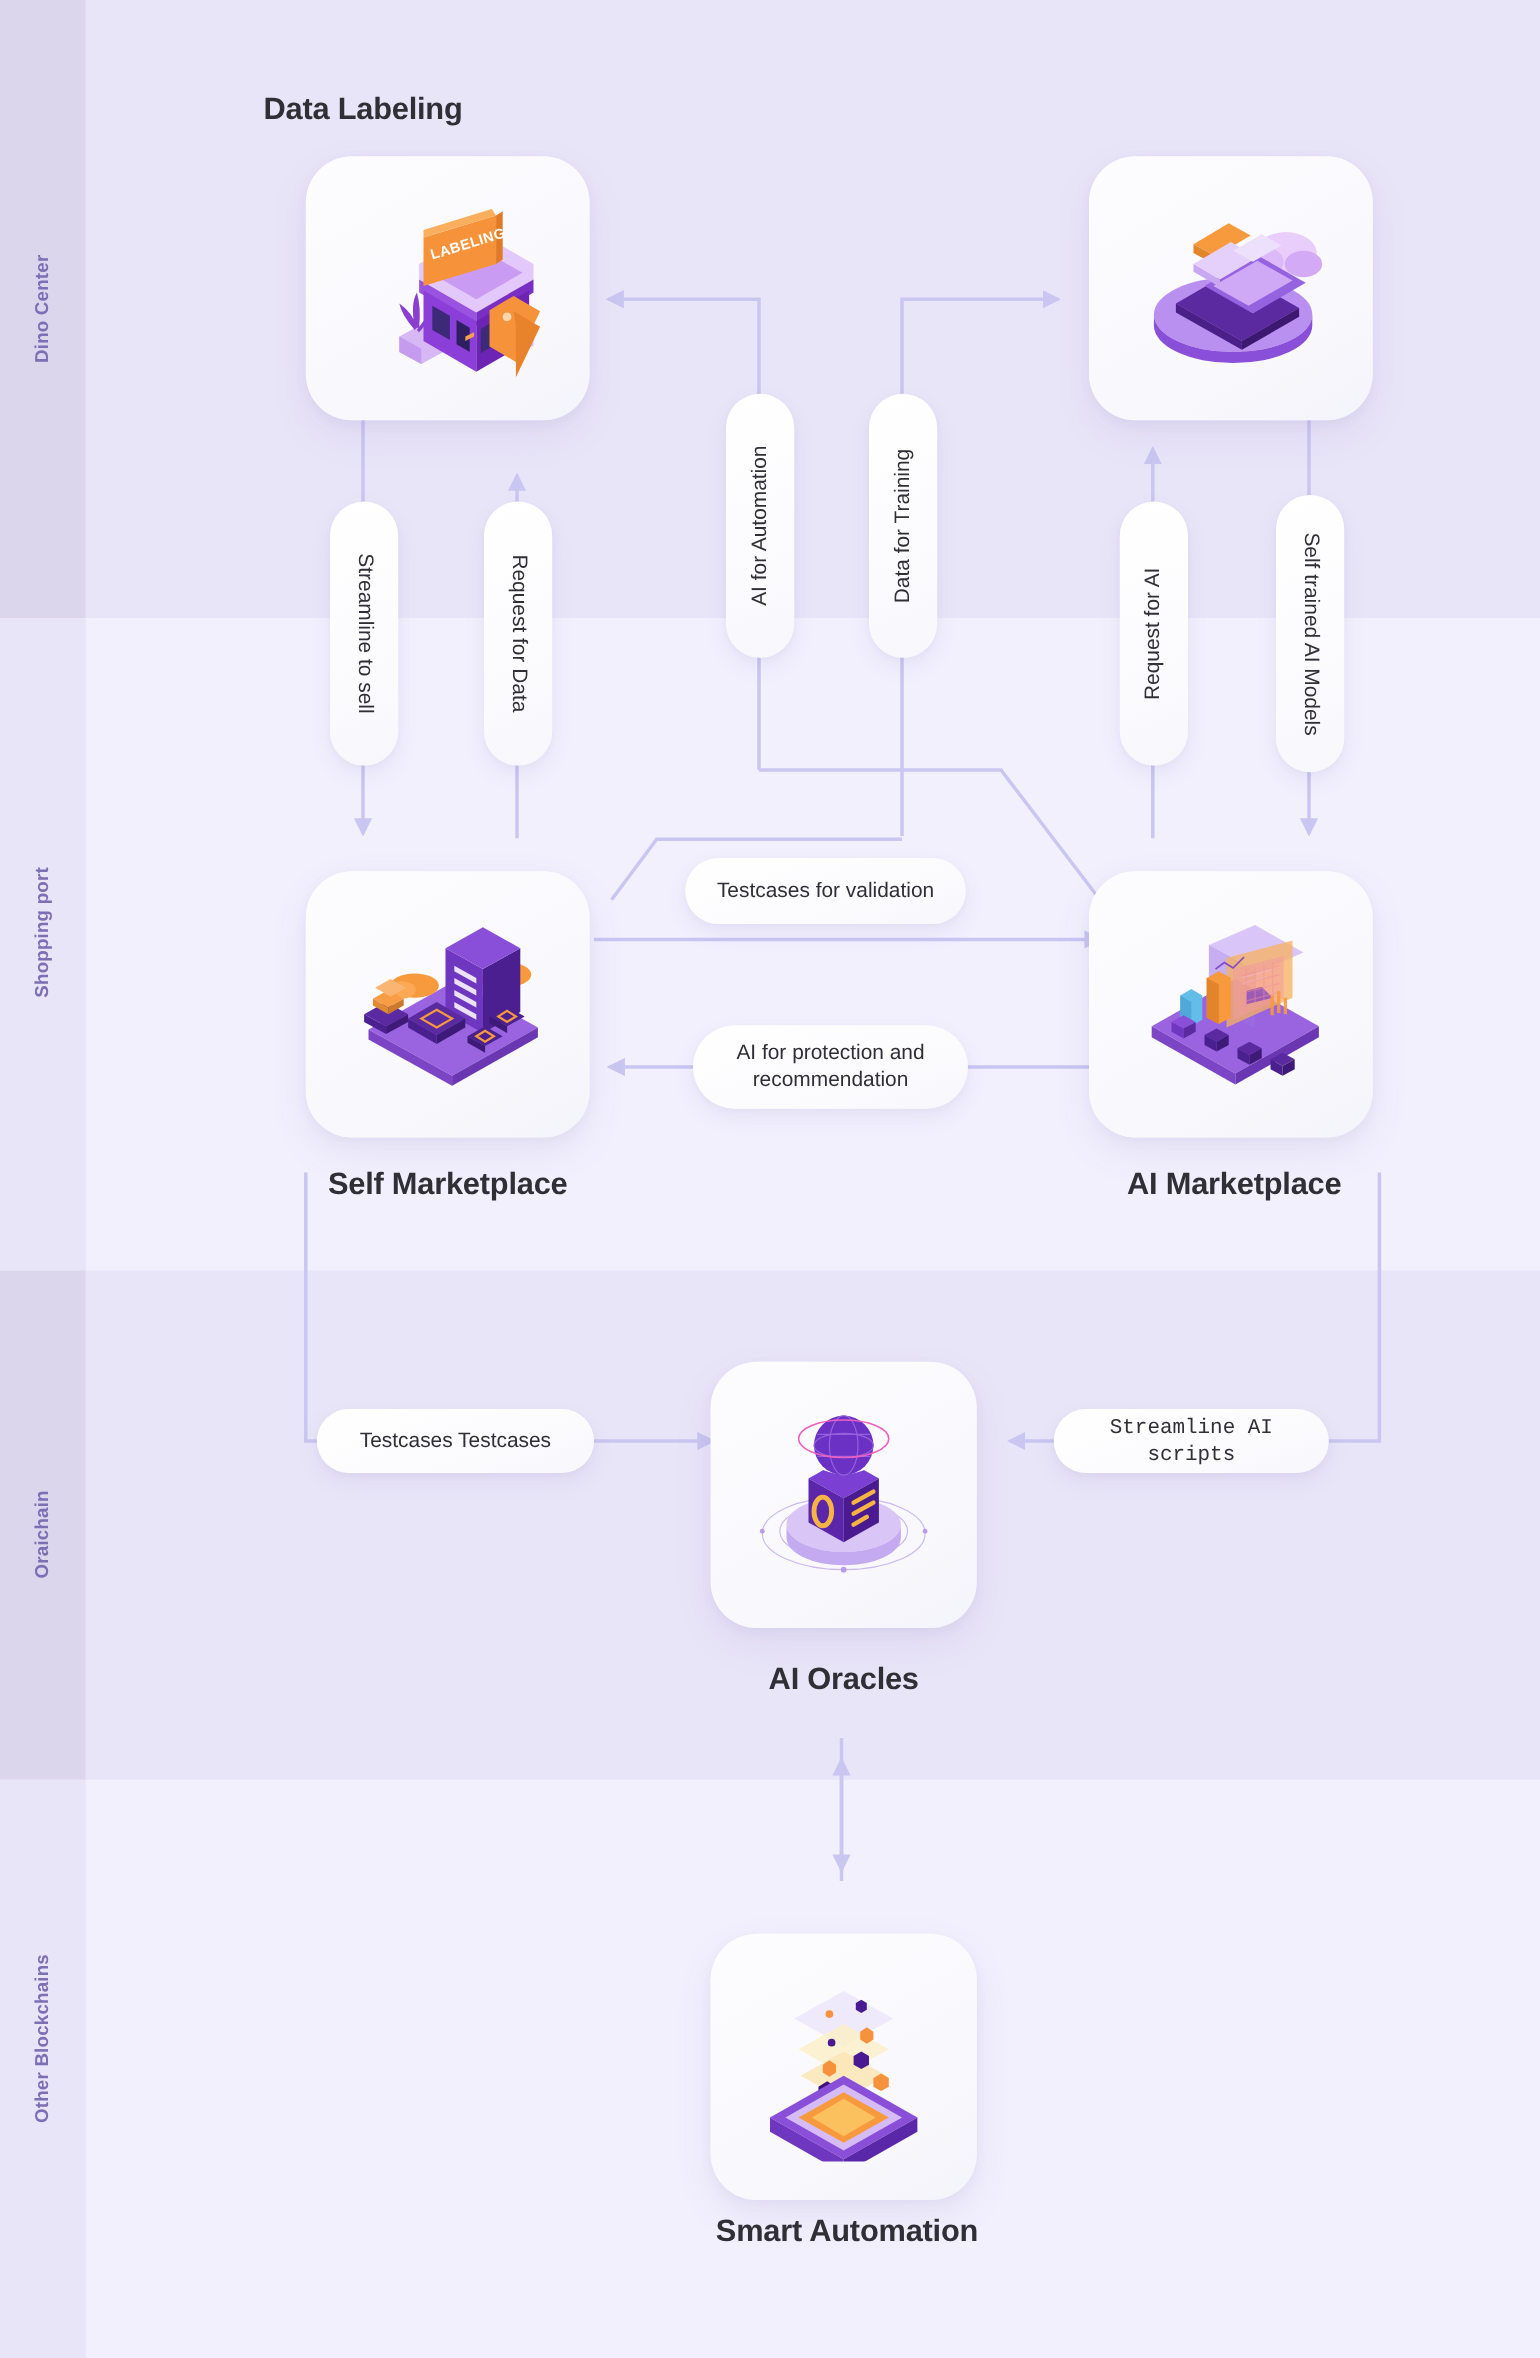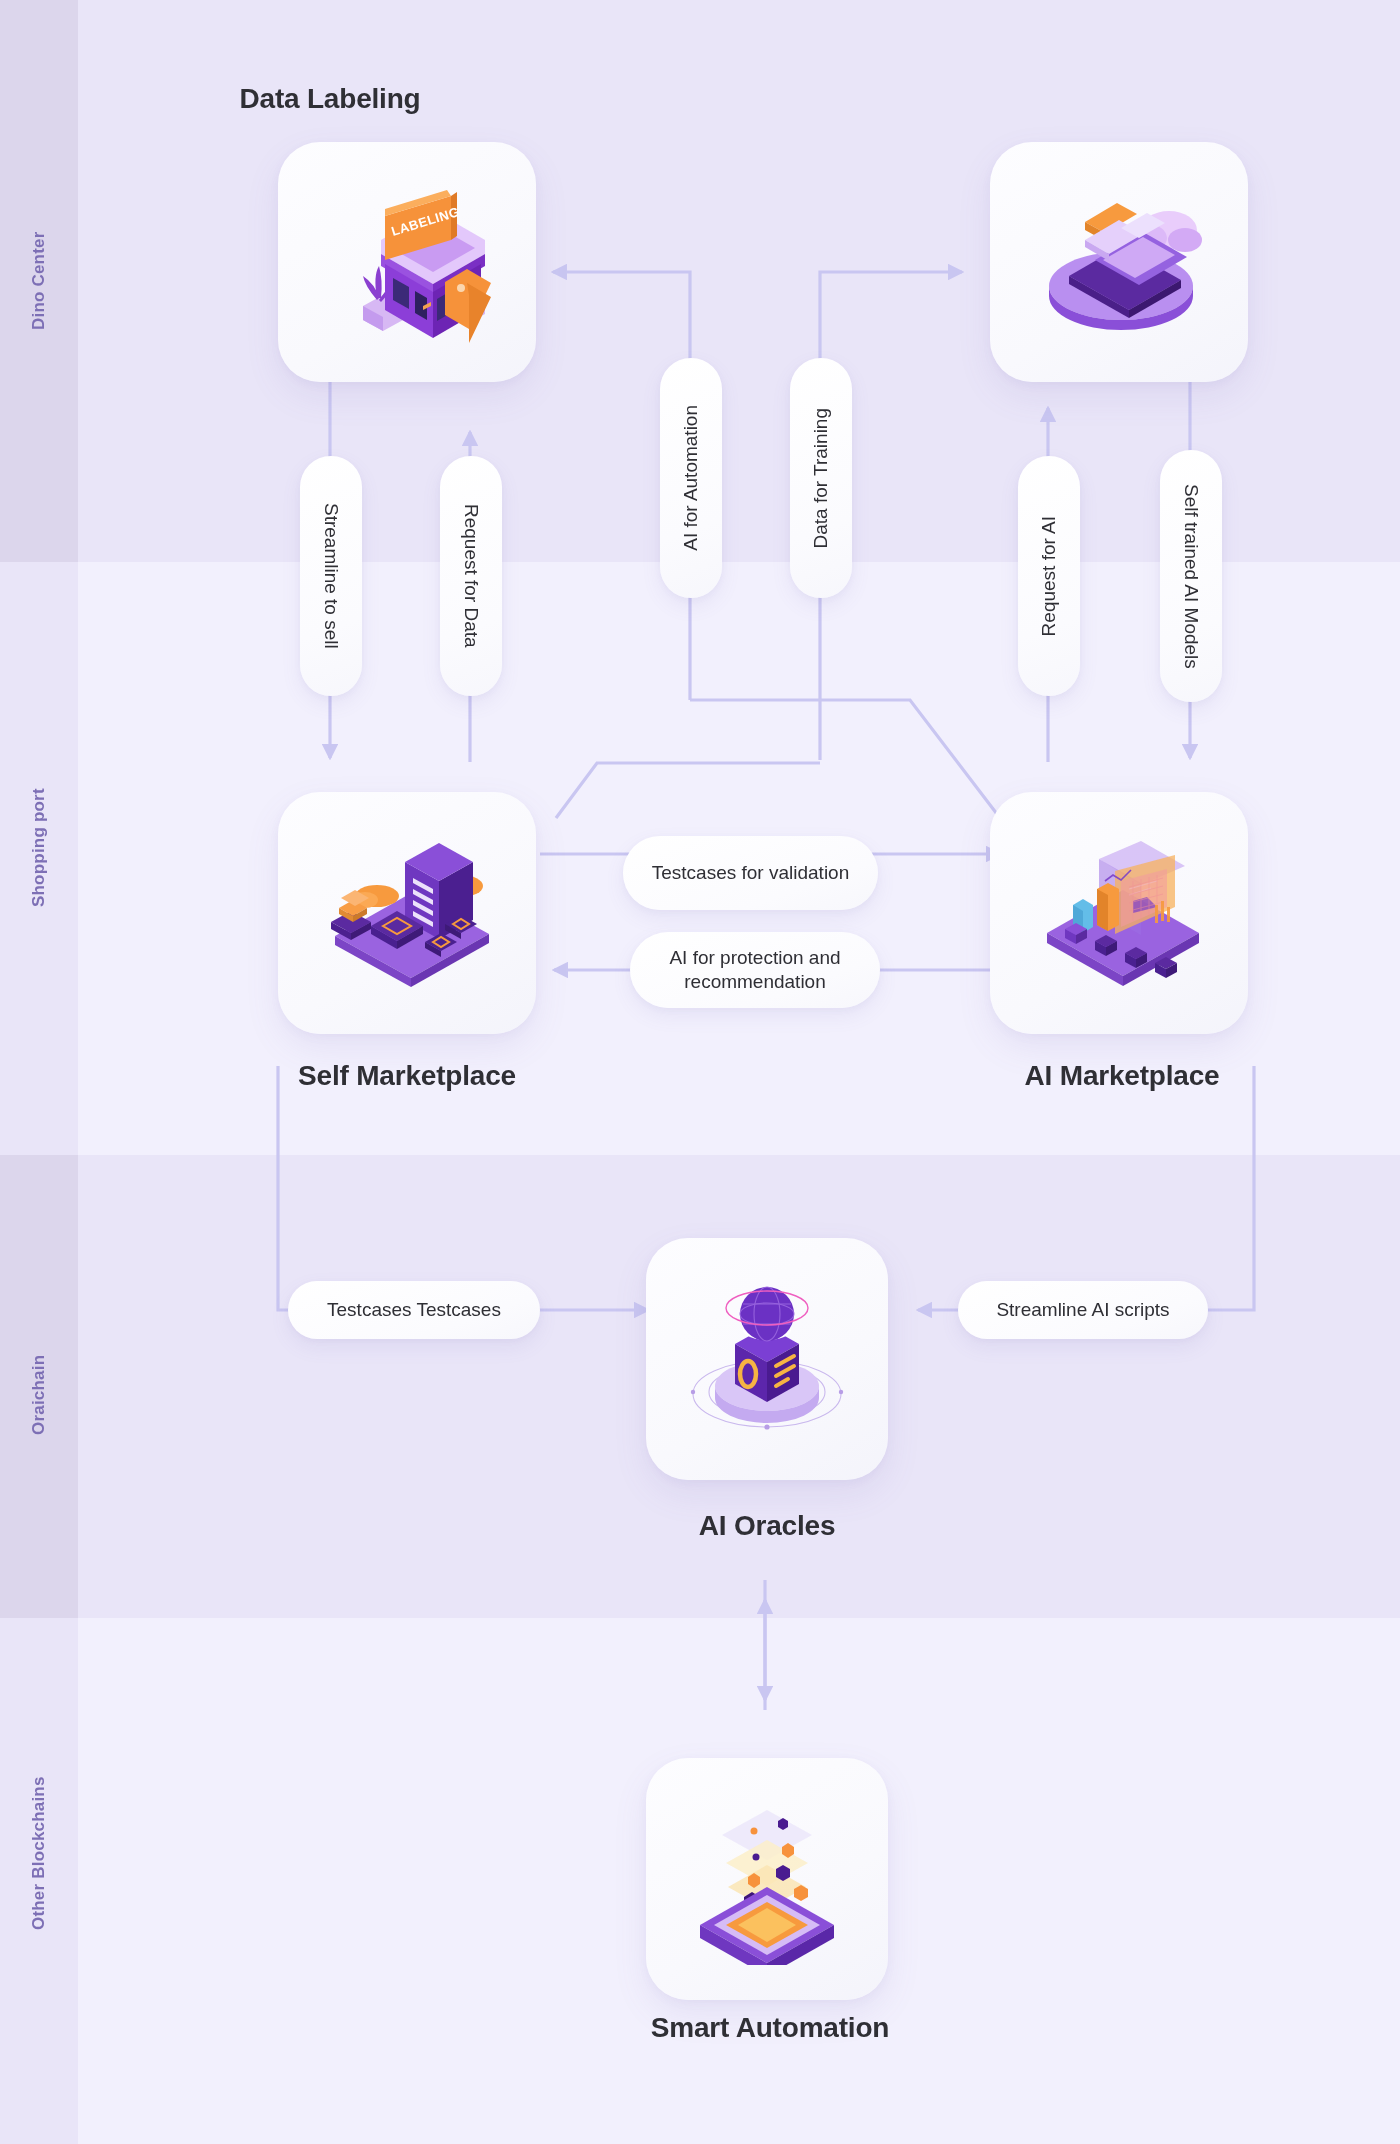--- a/index.html
+++ b/index.html
@@ -393,29 +393,29 @@
   </div>
 
   <div class="pill pill-v" style="left:1018px;top:456px;width:62px;height:240px;">
     <span class="vtext up">Request for AI</span>
   </div>
 
   <div class="pill pill-v" style="left:1160px;top:450px;width:62px;height:252px;">
     <span class="vtext down">Self trained AI Models</span>
   </div>
 
-  <div class="pill pill-h" style="left:623px;top:836px;width:255px;height:74px;">
+  <div class="pill pill-h" style="left:623px;top:780px;width:255px;height:60px;">
     <span>Testcases for validation</span>
   </div>
 
   <div class="pill pill-h" style="left:630px;top:932px;width:250px;height:76px;">
     <span>AI for protection and recommendation</span>
   </div>
 
   <div class="pill pill-h" style="left:288px;top:1281px;width:252px;height:58px;">
     <span>Testcases Testcases</span>
   </div>
 
-  <div class="pill pill-h" style="left:958px;top:1281px;width:250px;height:58px;">
+  <div class="pill pill-h" style="left:958px;top:1281px;width:250px;height:58px;font-family:Liberation Mono, monospace;">
     <span>Streamline AI scripts</span>
   </div>
 
 </div>
 
 </body></html>

